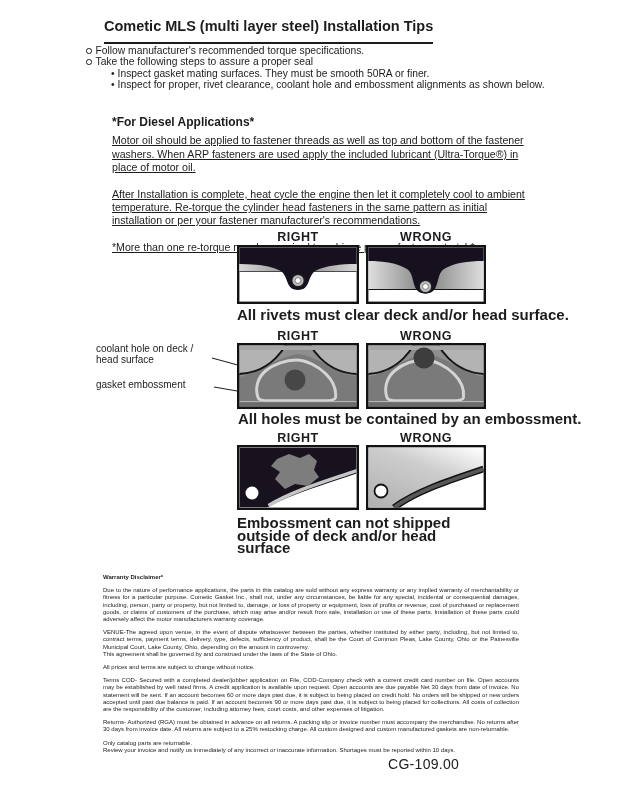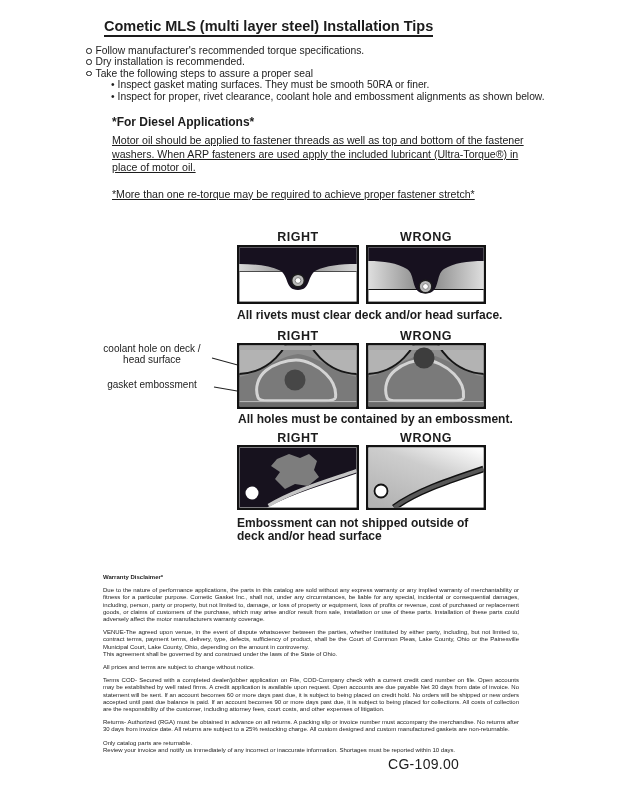--- a/index.html
+++ b/index.html
@@ -10,44 +10,44 @@
     font-family:"Liberation Sans","DejaVu Sans",sans-serif;
     color:#1c1c1c;
     overflow:hidden;
   }
   .abs{position:absolute;}
 
   .title{
     left:104px;top:18px;
     font-size:14.5px;font-weight:bold;
     border-bottom:2px solid #1c1c1c;
-    padding-bottom:1px;
+    padding-bottom:8px;
     white-space:nowrap;
   }
 
   .bullets{left:86px;top:45px;width:470px;font-size:10.3px;line-height:11.4px;}
   .bullet-row{display:flex;align-items:flex-start;}
   .o-marker{
     flex:0 0 auto;width:3.5px;height:3.5px;border:1px solid #1c1c1c;border-radius:50%;
     margin:3px 4px 0 0;
   }
   .sub-row{padding-left:25px;display:flex;align-items:flex-start;}
   .dot-marker{flex:0 0 auto;margin-right:3px;font-size:10.3px;}
 
   .diesel{left:112px;top:116px;width:416px;font-size:10.6px;line-height:13.4px;}
   .diesel h3{margin:0 0 5px 0;font-size:12px;font-weight:bold;}
   .diesel p{margin:0 0 13px 0;text-decoration:underline;}
 
   .fig-label{
     font-size:12.5px;font-weight:bold;letter-spacing:0.5px;text-align:center;
     width:122px;
   }
-  .fig-caption{font-size:12px;font-weight:bold;line-height:12.5px;}
-
-  .callout{font-size:10px;line-height:11px;text-align:center;width:112px;}
+  .fig-caption{font-size:15px;font-weight:bold;line-height:12.5px;}
+
+  .callout{font-size:10px;line-height:11px;text-align:left;width:112px;}
 
   .legal{left:103px;top:574px;width:416px;font-size:6px;line-height:7.2px;text-align:justify;}
   .legal .lg-head{font-weight:bold;margin-bottom:6px;text-align:left;}
   .legal p{margin:0 0 6px 0;}
   .legal .tight{margin:0;}
 
   .page-code{left:388px;top:756px;font-size:14px;letter-spacing:0.3px;}
 
   svg{display:block;}
 </style>
@@ -58,39 +58,36 @@
 
   <div class="abs title">Cometic MLS (multi layer steel) Installation Tips</div>
 
   <div class="abs bullets">
     <div class="bullet-row">
       <span class="o-marker"></span>
       <span>Follow manufacturer's recommended torque specifications.</span>
     </div>
     <div class="bullet-row">
       <span class="o-marker"></span>
-      <span>Dry installation is recommended.</span>
-    </div>
-    <div class="bullet-row">
-      <span class="o-marker"></span>
       <span>Take the following steps to assure a proper seal</span>
     </div>
     <div class="sub-row">
       <span class="dot-marker">•</span>
       <span>Inspect gasket mating surfaces.  They must be smooth 50RA or finer.</span>
     </div>
     <div class="sub-row">
       <span class="dot-marker">•</span>
       <span>Inspect for proper, rivet clearance, coolant hole and embossment alignments as shown below.</span>
     </div>
   </div>
 
   <div class="abs diesel">
     <h3>*For Diesel Applications*</h3>
     <p>Motor oil should be applied to fastener threads as well as top and bottom of the fastener washers. When ARP fasteners are used apply the included lubricant (Ultra-Torque®) in place of motor oil.</p>
+    <p>After Installation is complete, heat cycle the engine then let it completely cool to ambient temperature. Re-torque the cylinder head fasteners in the same pattern as initial installation or per your fastener manufacturer's recommendations.</p>
     <p>*More than one re-torque may be required to achieve proper fastener stretch*</p>
   </div>
 
   <div class="abs fig-label" style="left:237px;top:230px;">RIGHT</div>
   <div class="abs fig-label" style="left:366px;top:230px;width:120px;">WRONG</div>
 
   <div class="abs" style="left:237px;top:245px;">
     <svg width="122" height="59" viewBox="0 0 122 59">
       <defs>
         <linearGradient id="g1" x1="0" y1="0" x2="1" y2="0">

